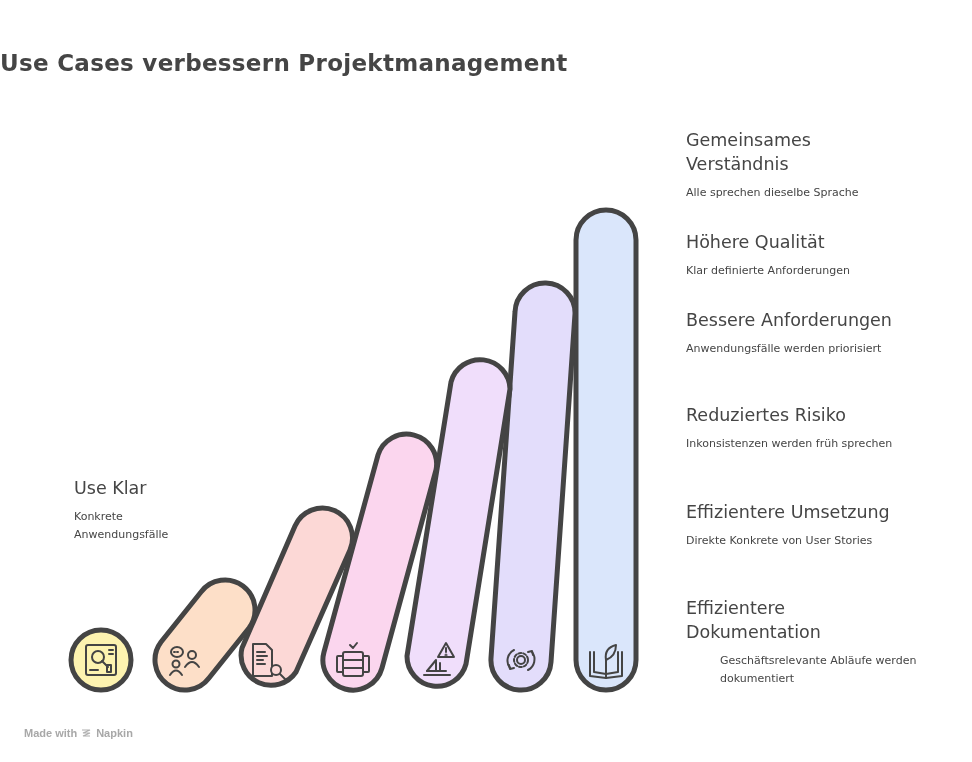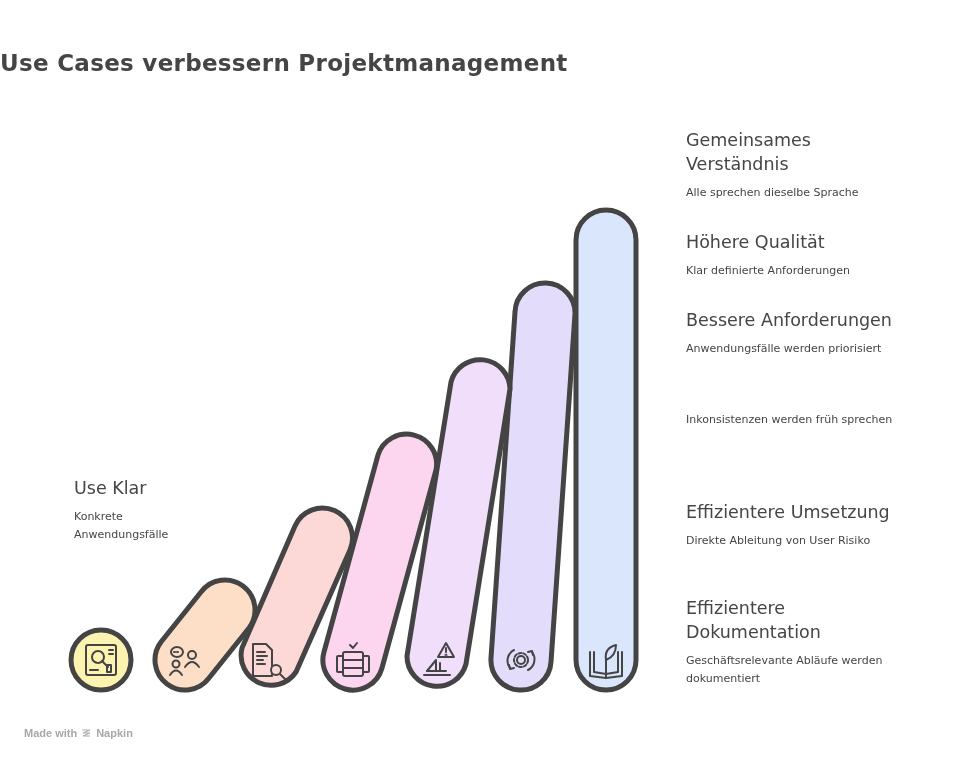--- a/index.html
+++ b/index.html
@@ -130,31 +130,32 @@
   <div class="h">Höhere Qualität</div>
   <div class="d">Klar definierte Anforderungen</div>
 </div>
 
 <div class="label" style="left:686px; top:308px; width:240px;">
   <div class="h">Bessere Anforderungen</div>
   <div class="d" style="width:200px;">Anwendungsfälle werden priorisiert</div>
 </div>
 
 <div class="label" style="left:686px; top:403px; width:240px;">
+  <div class="h">Reduziertes Risiko</div>
   <div class="d" style="width:215px;">Inkonsistenzen werden früh sprechen</div>
 </div>
 
 <div class="label" style="left:686px; top:500px; width:240px;">
   <div class="h">Effizientere Umsetzung</div>
-  <div class="d" style="width:205px;">Direkte Ableitung von User Risiko</div>
+  <div class="d" style="width:205px;">Direkte Konkrete von User Stories</div>
 </div>
 
 <div class="label" style="left:686px; top:596px; width:240px;">
   <div class="h" style="width:150px;">Effizientere Dokumentation</div>
-  <div class="d" style="width:210px;">Geschäftsrelevante Abläufe werden dokumentiert</div>
+  <div class="d" style="width:210px;margin-left:34px;">Geschäftsrelevante Abläufe werden dokumentiert</div>
 </div>
 
 <div class="footer">
   <span>Made with</span>
   <svg width="11" height="11" viewBox="0 0 11 11">
     <g stroke="#b0b0b0" stroke-width="1.2" fill="none">
       <path d="M1 2 L9 2 L2 5 L9 5 L2 8 L9 8"></path>
     </g>
   </svg>
   <span>Napkin</span>

